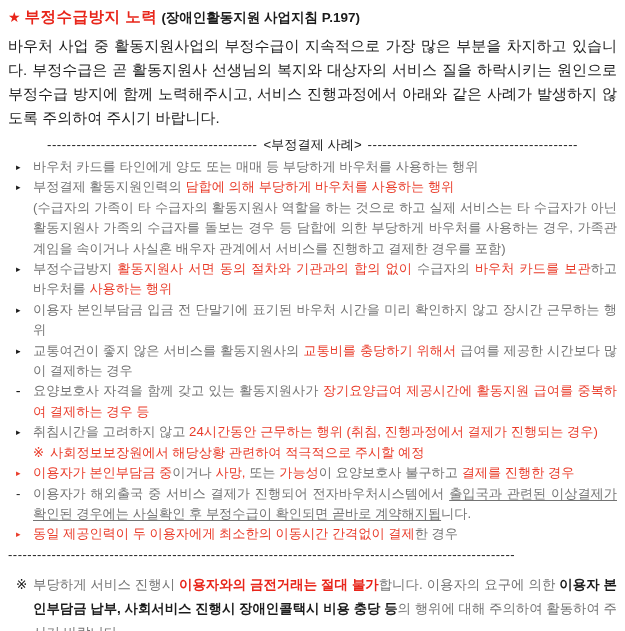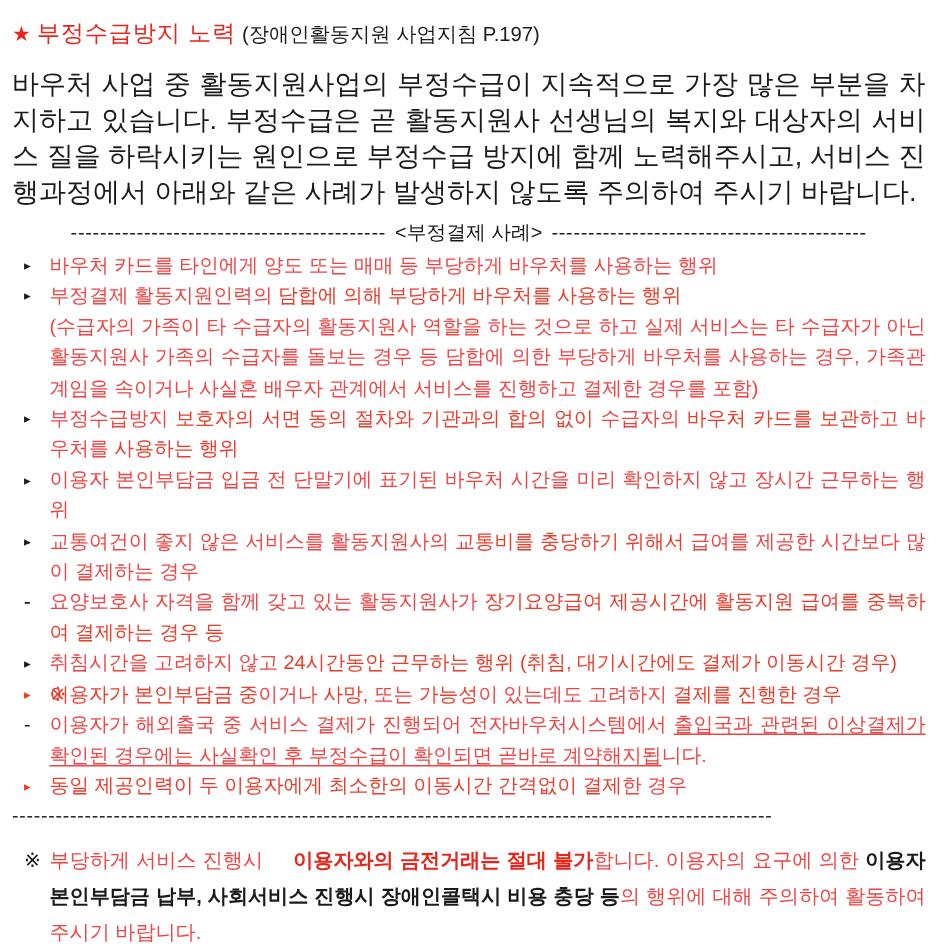--- a/index.html
+++ b/index.html
@@ -4,44 +4,44 @@
 <style>
   html,body{margin:0;padding:0;}
   body{
     width:625px;height:631px;overflow:hidden;background:#ffffff;
     font-family:"Liberation Sans","DejaVu Sans",sans-serif;
     color:#1b1b1b;
     --red:#e93c2a; --redStrong:#e8251a;
   }
   .page{padding:6px 8px 0 8px;}
   
-  .doc-title{font-size:15.5px;font-weight:normal;line-height:32px;white-space:nowrap;}
+  .doc-title{font-size:15.5px;font-weight:bold;line-height:22px;white-space:nowrap;}
   .doc-title .star{color:var(--redStrong);font-size:14px;margin-right:4px;}
   .doc-title .ttl{color:var(--redStrong);letter-spacing:0.5px;}
   .doc-title .ref{color:#1b1b1b;font-size:13.5px;margin-left:4px;}
   
-  .intro{font-size:18px;line-height:24px;text-align:justify;margin-top:5px;}
+  .intro{font-size:15px;line-height:24px;text-align:justify;margin-top:5px;}
   
   .sep-head{display:flex;justify-content:center;align-items:center;font-size:13.2px;
     line-height:20px;margin:5px 0 2px 0;white-space:nowrap;overflow:hidden;}
   .sep-head .dashes{letter-spacing:0.5px;overflow:hidden;}
   .sep-head .sec-title{margin:0 6px;flex:0 0 auto;}
   
   .case-list{font-size:13.2px;line-height:20.4px;}
   .item{position:relative;padding-left:25px;text-align:justify;}
   .item.ind1{padding-left:42px;}
   .item .marker{position:absolute;left:8px;top:0;}
   .item.ind1 .marker{left:25px;}
   .marker.tri{font-size:9px;}
   .marker.mk-k{color:#1b1b1b;}
   .marker.mk-r{color:var(--red);}
-  .seg-k{color:#ef4444;}
+  .seg-k{color:#737373;}
   .seg-r{color:var(--red);}
   .seg-kb{color:#1b1b1b;font-weight:bold;}
-  .seg-rb{color:var(--redStrong);font-weight:bold;margin-left:16px;}
+  .seg-rb{color:var(--redStrong);font-weight:bold;}
   .u{text-decoration:underline;text-underline-offset:2px;}
   
   .sep-bottom{font-size:13px;line-height:18px;white-space:nowrap;overflow:hidden;
     letter-spacing:0.5px;margin:1px 0 4px 0;width:510px;}
   
   .footer-note{position:relative;padding-left:25px;font-size:13.4px;line-height:24px;
     text-align:justify;margin-top:9px;}
   .footer-note .marker{position:absolute;left:8px;top:0;color:#1b1b1b;}
 </style>
 </head>
@@ -58,29 +58,29 @@
   <div class="sep-head">
     <span class="dashes">-------------------------------------------</span>
     <span class="sec-title">&lt;부정결제 사례&gt;</span>
     <span class="dashes">-------------------------------------------</span>
   </div>
 
   <div class="case-list">
       <div class="item"><span class="marker tri mk-k">▸</span><span class="seg-k">바우처 카드를 타인에게 양도 또는 매매 등 부당하게 바우처를 사용하는 행위</span></div>
       <div class="item"><span class="marker tri mk-k">▸</span><span class="seg-k">부정결제 활동지원인력의 </span><span class="seg-r">담합에 의해 부당하게 바우처를 사용하는 행위</span></div>
       <div class="item"><span class="seg-k">(수급자의 가족이 타 수급자의 활동지원사 역할을 하는 것으로 하고 실제 서비스는 타 수급자가 아닌 활동지원사 가족의 수급자를 돌보는 경우 등 담합에 의한 부당하게 바우처를 사용하는 경우, 가족관계임을 속이거나 사실혼 배우자 관계에서 서비스를 진행하고 결제한 경우를 포함)</span></div>
-      <div class="item"><span class="marker tri mk-k">▸</span><span class="seg-k">부정수급방지 </span><span class="seg-r">보호자의 서면 동의 절차와 기관과의 합의 없이</span><span class="seg-k"> 수급자의 </span><span class="seg-r">바우처 카드를 보관</span><span class="seg-k">하고 바우처를 </span><span class="seg-r">사용하는 행위</span></div>
+      <div class="item"><span class="marker tri mk-k">▸</span><span class="seg-k">부정수급방지 </span><span class="seg-r">활동지원사 서면 동의 절차와 기관과의 합의 없이</span><span class="seg-k"> 수급자의 </span><span class="seg-r">바우처 카드를 보관</span><span class="seg-k">하고 바우처를 </span><span class="seg-r">사용하는 행위</span></div>
       <div class="item"><span class="marker tri mk-k">▸</span><span class="seg-k">이용자 본인부담금 입금 전 단말기에 표기된 바우처 시간을 미리 확인하지 않고 장시간 근무하는 행위</span></div>
       <div class="item"><span class="marker tri mk-k">▸</span></div>
       <div class="item"><span class="marker dash mk-k">-</span><span class="seg-k">교통여건이 좋지 않은 서비스를 활동지원사의 </span><span class="seg-r">교통비를 충당하기 위해서</span><span class="seg-k"> 급여를 제공한 시간보다 많이 결제하는 경우</span></div>
       <div class="item"><span class="marker dash mk-k">-</span></div>
       <div class="item"><span class="marker dash mk-k">-</span><span class="seg-k">요양보호사 자격을 함께 갖고 있는 활동지원사가 </span><span class="seg-r">장기요양급여 제공시간에 활동지원 급여를 중복하여 결제하는 경우 등</span></div>
-      <div class="item"><span class="marker tri mk-k">▸</span><span class="seg-k">취침시간을 고려하지 않고 </span><span class="seg-r">24시간동안 근무하는 행위 (취침, 대기시간에도 결제가 이동시간 경우)</span></div>
-      <div class="item ind1"><span class="marker ref mk-r">※</span></div>
-      <div class="item"><span class="marker tri mk-r">▸</span><span class="seg-r">이용자가 본인부담금 중</span><span class="seg-k">이거나 </span><span class="seg-r">사망,</span><span class="seg-k"> 또는 </span><span class="seg-r">가능성</span><span class="seg-k">이 있는데도 고려하지 </span><span class="seg-r">결제를 진행한 경우</span></div>
+      <div class="item"><span class="marker tri mk-k">▸</span><span class="seg-k">취침시간을 고려하지 않고 </span><span class="seg-r">24시간동안 근무하는 행위 (취침, 진행과정에서 결제가 진행되는 경우)</span></div>
+      <div class="item ind1"><span class="marker ref mk-r">※</span><span class="seg-r">사회정보보장원에서 해당상황 관련하여 적극적으로 주시할 예정</span></div>
+      <div class="item"><span class="marker tri mk-r">▸</span><span class="seg-r">이용자가 본인부담금 중</span><span class="seg-k">이거나 </span><span class="seg-r">사망,</span><span class="seg-k"> 또는 </span><span class="seg-r">가능성</span><span class="seg-k">이 요양보호사 불구하고 </span><span class="seg-r">결제를 진행한 경우</span></div>
       <div class="item"><span class="marker dash mk-k">-</span><span class="seg-k">이용자가 해외출국 중 서비스 결제가 진행되어 전자바우처시스템에서 </span><span class="seg-k u">출입국과 관련된 이상결제가 확인된 경우에는 사실확인 후 부정수급이 확인되면 곧바로 계약해지됩</span><span class="seg-k">니다.</span></div>
       <div class="item"><span class="marker tri mk-r">▸</span><span class="seg-r">동일 제공인력이 두 이용자에게 최소한의 이동시간 간격없이 결제</span><span class="seg-k">한 경우</span></div>
     </div>
 
   <div class="sep-bottom">---------------------------------------------------------------------------------------------------------</div>
 
   <div class="footer-note">
     <span class="marker">※</span>
     <span id="footer-text"><span class="seg-k">부당하게 서비스 진행시 </span><span class="seg-rb">이용자와의 금전거래는 절대 불가</span><span class="seg-k">합니다. 이용자의 요구에 의한 </span><span class="seg-kb">이용자 본인부담금 납부, 사회서비스 진행시 장애인콜택시 비용 충당 등</span><span class="seg-k">의 행위에 대해 주의하여 활동하여 주시기 바랍니다.</span></span>
   </div>

